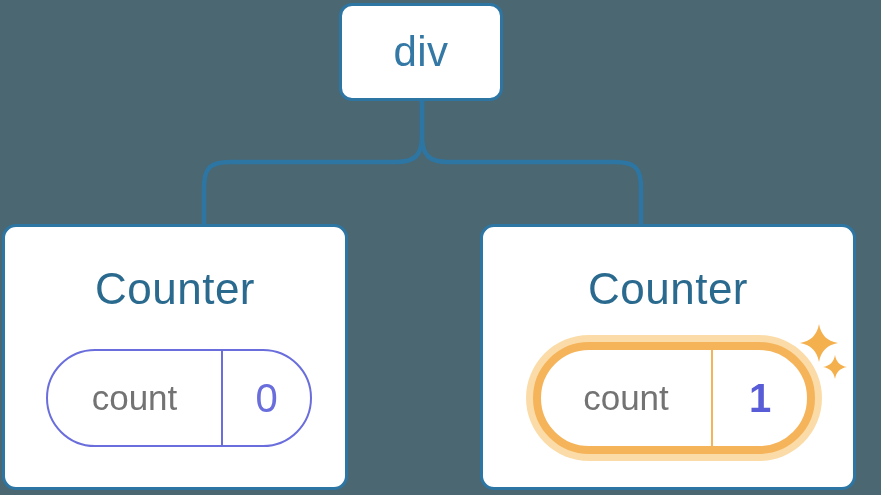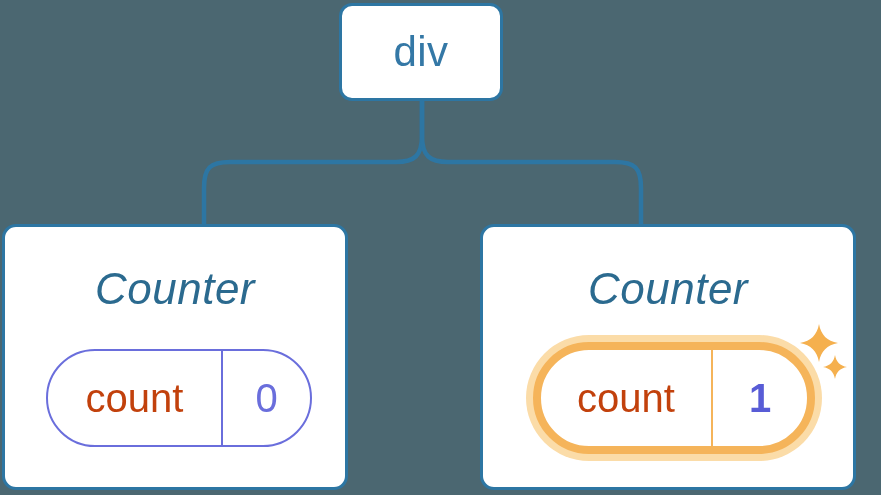--- a/index.html
+++ b/index.html
@@ -38,21 +38,20 @@
   }
   .card.left  { left: 2px;   width: 346px; }
   .card.right { left: 480px; width: 376px; }
 
   .card-title {
     margin-top: 40px;
     text-align: center;
     font-size: 44px; line-height: 1;
     color: #2B6A8F;
     letter-spacing: 0.5px;
-    font-style: italic;
   }
 
   .pill {
     position: absolute;
     display: flex;
     box-sizing: border-box;
     background: #ffffff;
   }
   .pill.plain {
     left: 41px; top: 122px;
@@ -63,22 +62,22 @@
   .pill.highlight {
     left: 50px; top: 115px;
     width: 282px; height: 112px;
     border: 8px solid #F5B45A;
     border-radius: 60px;
     box-shadow: 0 0 0 7px #FBDCA8;
   }
   .pill-key {
     flex: none;
     display: flex; align-items: center; justify-content: center;
-    font-size: 40px;
-    color: #c2410c;
+    font-size: 35px;
+    color: #737373;
   }
   .pill.plain .pill-key     { width: 173px; border-right: 2.5px solid #6A6EDC; }
   .pill.highlight .pill-key { width: 170px; border-right: 2.5px solid #F5B45A; }
   .pill-value {
     flex: 1;
     display: flex; align-items: center; justify-content: center;
     font-size: 40px;
     color: #6A6EDC;
   }
   .pill.highlight .pill-value { font-weight: 700; color: #585CD6; }

